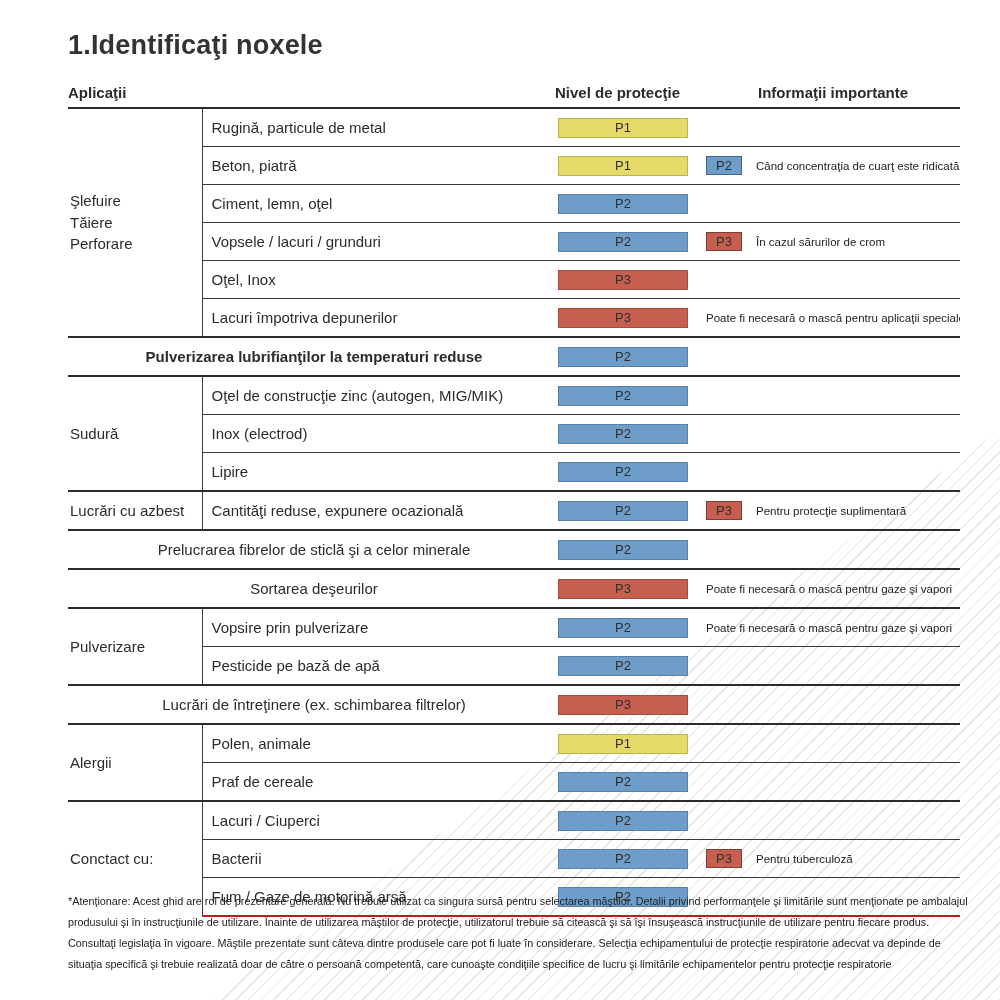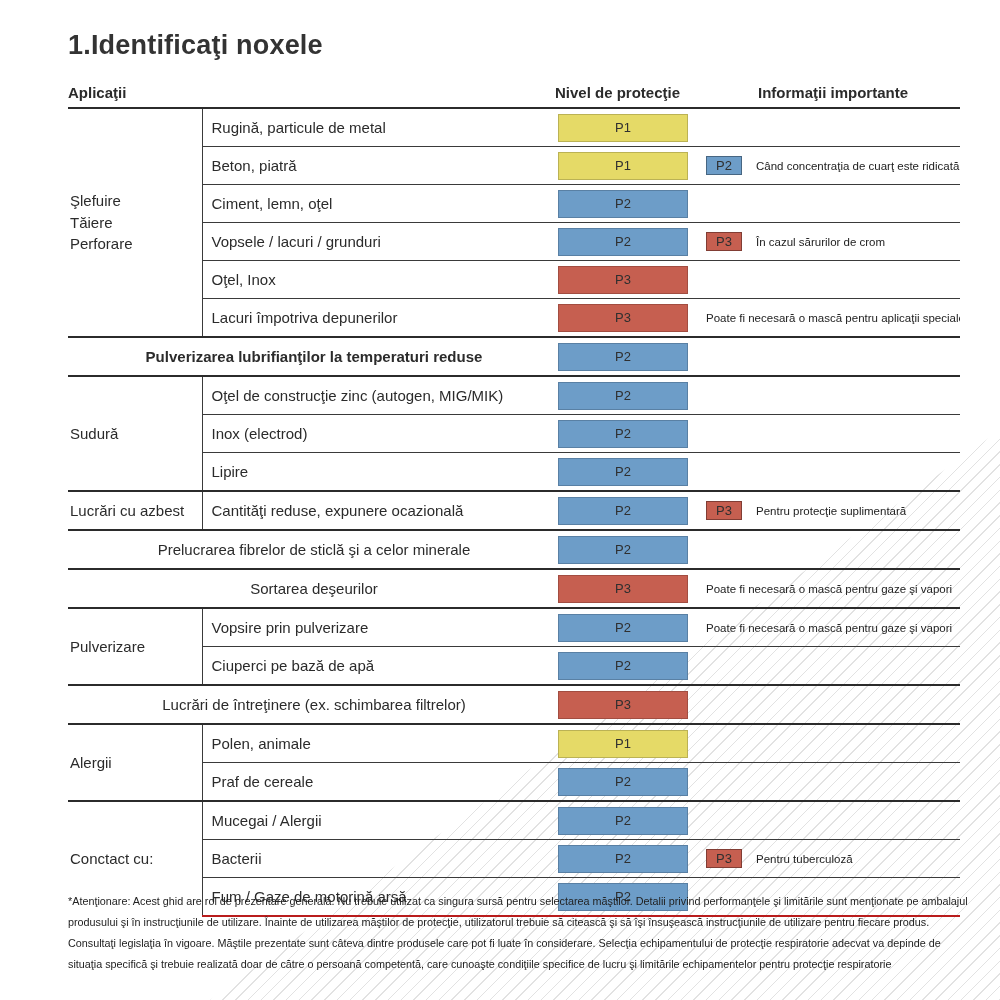--- a/index.html
+++ b/index.html
@@ -27,21 +27,21 @@
   table{border-collapse:collapse;width:892px;table-layout:fixed;}
   td{padding:0;height:37px;vertical-align:middle;font-size:15px;color:#2b2b2b;}
   tr td{border-top:1px solid #3a3a3a;}
   tr.thick td{border-top:2px solid #2b2b2b;margin-left:40px;}
   tbody tr:last-child td{border-bottom:2px solid #b91c1c;}
   .group-cell{border-right:1.5px solid #3a3a3a;padding-left:2px;line-height:1.45;}
   .desc-cell{padding-left:9px;white-space:nowrap;overflow:hidden;}
   .desc-cell.fw{padding-left:2px;text-align:center;}
   .desc-cell.bold{font-weight:700;}
   .level-bar{
-    width:130px;height:28px;box-sizing:border-box;border:1px solid rgba(0,0,0,0.18);
+    width:130px;height:20px;box-sizing:border-box;border:1px solid rgba(0,0,0,0.18);
     display:flex;align-items:center;justify-content:center;
     font-size:13px;color:#2f2f2f;
   }
   .extra-cell{font-size:11.5px;white-space:nowrap;overflow:hidden;}
   .badge{
     display:inline-block;width:36px;height:19px;line-height:18px;text-align:center;
     font-size:13px;border:1px solid rgba(0,0,0,0.35);box-sizing:border-box;
     vertical-align:middle;margin-right:14px;color:#2f2f2f;
   }
   .info-text{vertical-align:middle;color:#222;}
@@ -179,21 +179,21 @@
             <td class="group-cell" rowspan="2">
               <div>Pulverizare</div>
             </td>
             <td class="desc-cell">Vopsire prin pulverizare</td>
             <td>
               <div class="level-bar" style="background: rgb(109, 157, 200);">P2</div>
             </td>
             <td class="extra-cell"><span class="info-text">Poate fi necesară o mască pentru gaze şi vapori</span></td>
           </tr>
           <tr>
-            <td class="desc-cell">Ciuperci pe bază de apă</td>
+            <td class="desc-cell">Pesticide pe bază de apă</td>
             <td>
               <div class="level-bar" style="background: rgb(109, 157, 200);">P2</div>
             </td>
             <td class="extra-cell"></td>
           </tr>
           <tr class="thick">
             <td class="desc-cell fw" colspan="2">Lucrări de întreţinere (ex. schimbarea filtrelor)</td>
             <td>
               <div class="level-bar" style="background: rgb(198, 95, 80);">P3</div>
             </td>
@@ -213,21 +213,21 @@
             <td class="desc-cell">Praf de cereale</td>
             <td>
               <div class="level-bar" style="background: rgb(109, 157, 200);">P2</div>
             </td>
             <td class="extra-cell"></td>
           </tr>
           <tr class="thick">
             <td class="group-cell" rowspan="3">
               <div>Conctact cu:</div>
             </td>
-            <td class="desc-cell">Mucegai / Alergii</td>
+            <td class="desc-cell">Lacuri / Ciuperci</td>
             <td>
               <div class="level-bar" style="background: rgb(109, 157, 200);">P2</div>
             </td>
             <td class="extra-cell"></td>
           </tr>
           <tr>
             <td class="desc-cell">Bacterii</td>
             <td>
               <div class="level-bar" style="background: rgb(109, 157, 200);">P2</div>
             </td>

